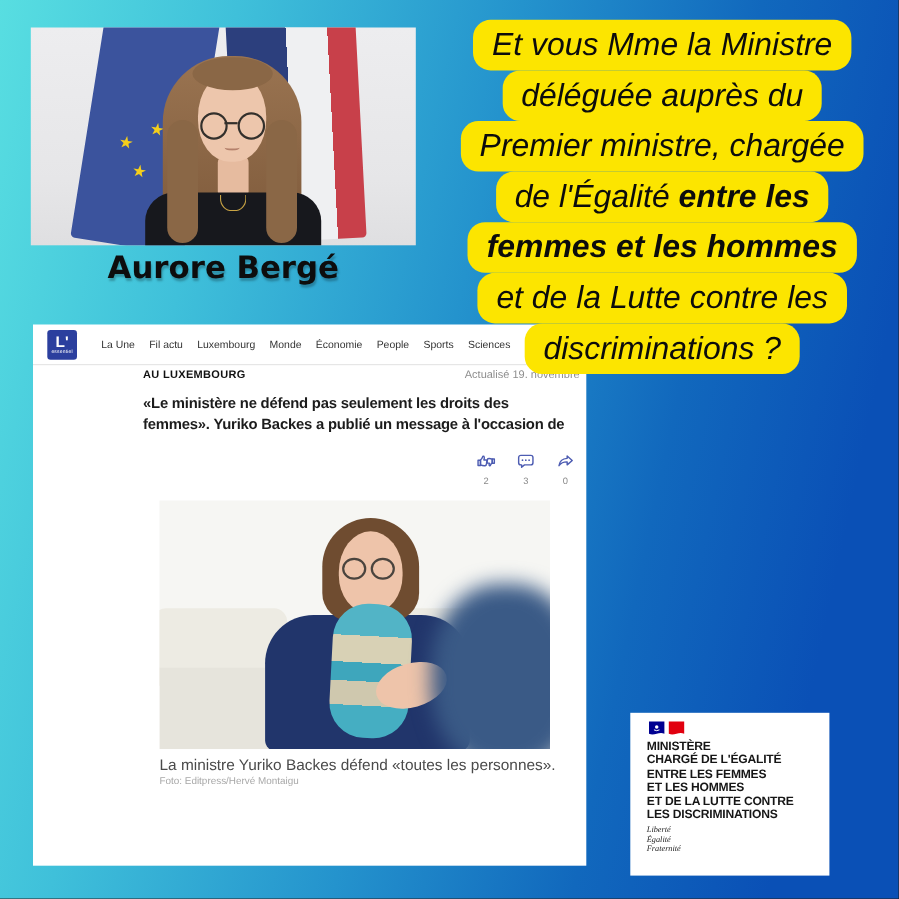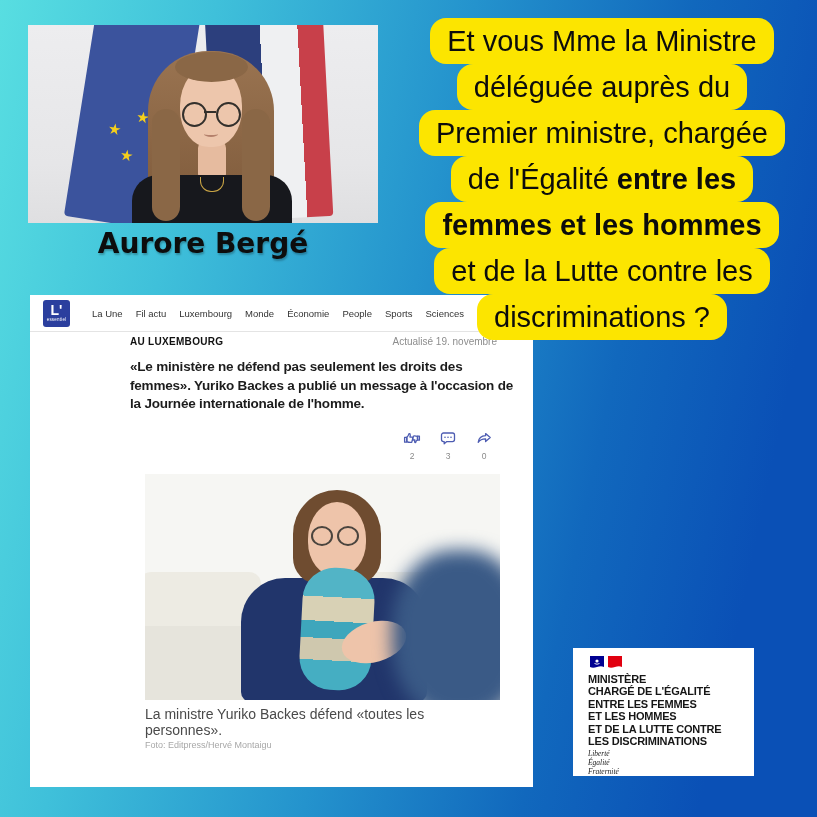--- a/index.html
+++ b/index.html
@@ -33,21 +33,21 @@
          text-shadow:1px 2px 2px rgba(0,0,0,0.25);}
   
   .news{position:absolute;left:30px;top:295px;width:503px;height:492px;background:#ffffff;z-index:2;overflow:hidden;}
   .navbar{display:flex;align-items:center;height:36px;padding:0 0 0 13px;border-bottom:1px solid #e4e4e4;}
   .logo{width:27px;height:27px;background:#2b3f9e;border-radius:3px;color:#fff;display:flex;flex-direction:column;
         align-items:center;justify-content:center;flex:0 0 auto;}
   .logoL{font-weight:bold;font-size:14px;line-height:13px;}
   .logoSub{font-size:4.5px;line-height:5px;letter-spacing:.2px;}
   .navitems{display:flex;gap:13px;margin-left:22px;white-space:nowrap;overflow:hidden;}
   .navitems span{font-size:9.5px;color:#333;cursor:pointer;}
-  .nbody{padding:0 36px 0 100px;}
+  .nbody{padding:0 6px 0 100px;}
   .kickrow{display:flex;justify-content:space-between;align-items:baseline;margin-top:4px;}
   .kicker{font-size:10px;font-weight:bold;color:#111;letter-spacing:.3px;}
   .updated{font-size:10px;color:#8d8d8d;}
   .headline{margin:4px 0 0 0;font-size:24px;line-height:1.14;font-weight:bold;color:#191919;letter-spacing:-0.6px;max-width:392px;}
   .lede{margin:11px 0 0 0;font-weight:bold;color:#1c1c1c;font-size:13.5px;line-height:1.38;letter-spacing:-0.2px;}
   .lede div{white-space:nowrap;}
   .actions{display:flex;justify-content:flex-end;gap:10px;margin-top:15px;height:32px;}
   .act{width:26px;text-align:center;cursor:pointer;}
   .act svg{display:block;margin:0 auto;}
   .cnt{display:block;font-size:8.5px;color:#8a8a8a;margin-top:2px;}
@@ -60,32 +60,32 @@
   .faceY{position:absolute;left:163px;top:28px;width:58px;height:74px;background:#eec4aa;border-radius:50% 50% 46% 46%;}
   .glassY{position:absolute;width:18px;height:16px;border:2px solid #4a443e;border-radius:50%;}
   .scarfY{position:absolute;left:156px;top:94px;width:72px;height:122px;border-radius:32px;transform:rotate(3deg);
           background:linear-gradient(180deg,#52b4c6 0 24%,#d8d1b5 24% 44%,#3ea6bc 44% 58%,#cfc8ae 58% 76%,#45aec2 76% 100%);}
   .handsY{position:absolute;left:196px;top:148px;width:66px;height:40px;background:#eec4aa;border-radius:50%;transform:rotate(-16deg);}
   .blurY{position:absolute;right:-28px;bottom:-20px;width:136px;height:170px;background:#3a5a86;border-radius:45%;filter:blur(9px);}
   .cap{margin:6px 0 0 15px;font-size:14px;color:#4a4a4a;}
   .credit{margin:2px 0 0 15px;font-size:9px;color:#a8a8a8;}
   
   .bubble{position:absolute;left:397px;top:18px;width:410px;z-index:5;text-align:center;}
-  .bline{height:46px;}
+  .bline{height:46px;font-style:italic;}
   .hl{display:inline-block;background:#fce500;line-height:46px;padding:0 17px;border-radius:16px;
       font-size:29px;color:#0c0c0c;white-space:pre;}
   .hl b{font-weight:bold;}
   
   .sticker{position:absolute;left:548px;top:372px;width:244px;z-index:4;text-align:center;
            font-family:"DejaVu Sans", sans-serif;}
   .rline{height:80px;}
   .rl{display:inline-block;background:#f63030;line-height:80px;padding:0 26px;border-radius:24px;
       font-size:44px;font-weight:bold;color:#0c0c0c;white-space:pre;}
   
-  .ministry{position:absolute;left:573px;top:648px;width:181px;height:128px;background:#ffffff;z-index:3;
+  .ministry{position:absolute;left:573px;top:648px;width:181px;height:148px;background:#ffffff;z-index:3;
             padding:7px 0 0 15px;box-sizing:border-box;}
   .mflag{display:block;margin-bottom:3px;}
   .mline{font-size:11px;font-weight:bold;color:#161616;line-height:12.4px;letter-spacing:-0.2px;white-space:nowrap;}
   .motto{margin-top:3px;font-family:"Liberation Serif", serif;font-style:italic;font-size:7.5px;
          line-height:8.6px;color:#222;}
 </style>
 </head>
 <body>
 
 <div class="canvas">
@@ -133,21 +133,20 @@
       </div>
     </div>
     <div class="nbody">
       <div class="kickrow">
         <span class="kicker">AU LUXEMBOURG</span>
         <span class="updated">Actualisé 19. novembre</span>
       </div>
       <div class="lede">
         <div>«Le ministère ne défend pas seulement les droits des</div>
         <div>femmes». Yuriko Backes a publié un message à l'occasion de</div>
-        <div>la Journée internationale de l'homme.</div>
       </div>
       <div class="actions">
         <span class="act">
           <svg width="20" height="20" viewBox="0 0 20 20" fill="none" stroke="#4d5cb2" stroke-width="1.3" stroke-linejoin="round">
             <path d="M2.6 8.4h2.2v4.8H2.6z"></path>
             <path d="M4.8 12.6c1.5.7 2.7.9 4.1.8.9 0 1.3-.6 1-1.3.5-.3.7-.9.4-1.4.4-.3.5-.9.2-1.3.5-.4.4-1.3-.5-1.3H7.9c.3-.9.5-2 .3-2.7-.2-.8-1.3-.9-1.5-.1-.3 1.1-1 2.2-1.9 2.9z"></path>
             <path d="M17.4 11.2h-1.9v-4h1.9z"></path>
             <path d="M15.5 7.4c-1.2-.5-2.2-.7-3.4-.6-.7 0-1 .5-.8 1.1-.4.3-.5.7-.3 1.1-.3.3-.3.7-.1 1 -.3.4-.2 1 .4 1h1.6c-.2.7-.4 1.5-.2 2 .2.6 1 .7 1.1.1.2-.9.8-1.7 1.7-2.3z"></path>
           </svg>
           <span class="cnt">2</span>

